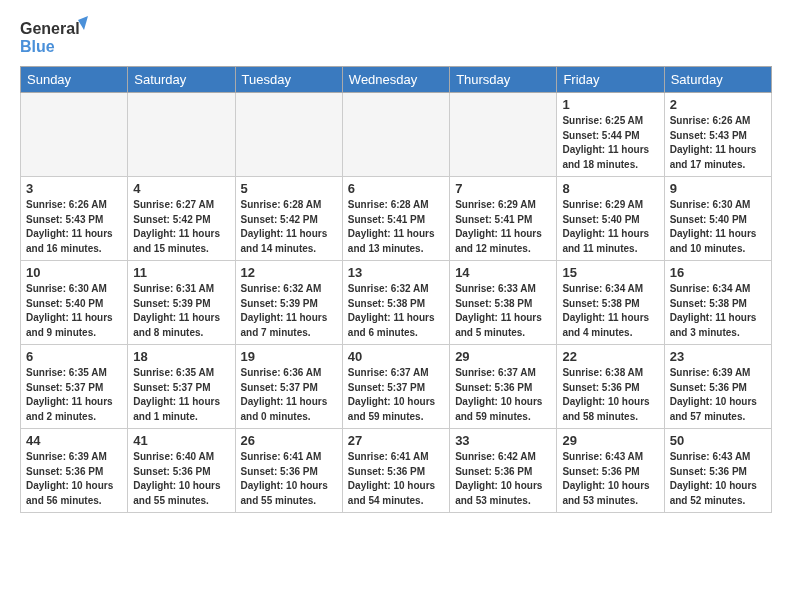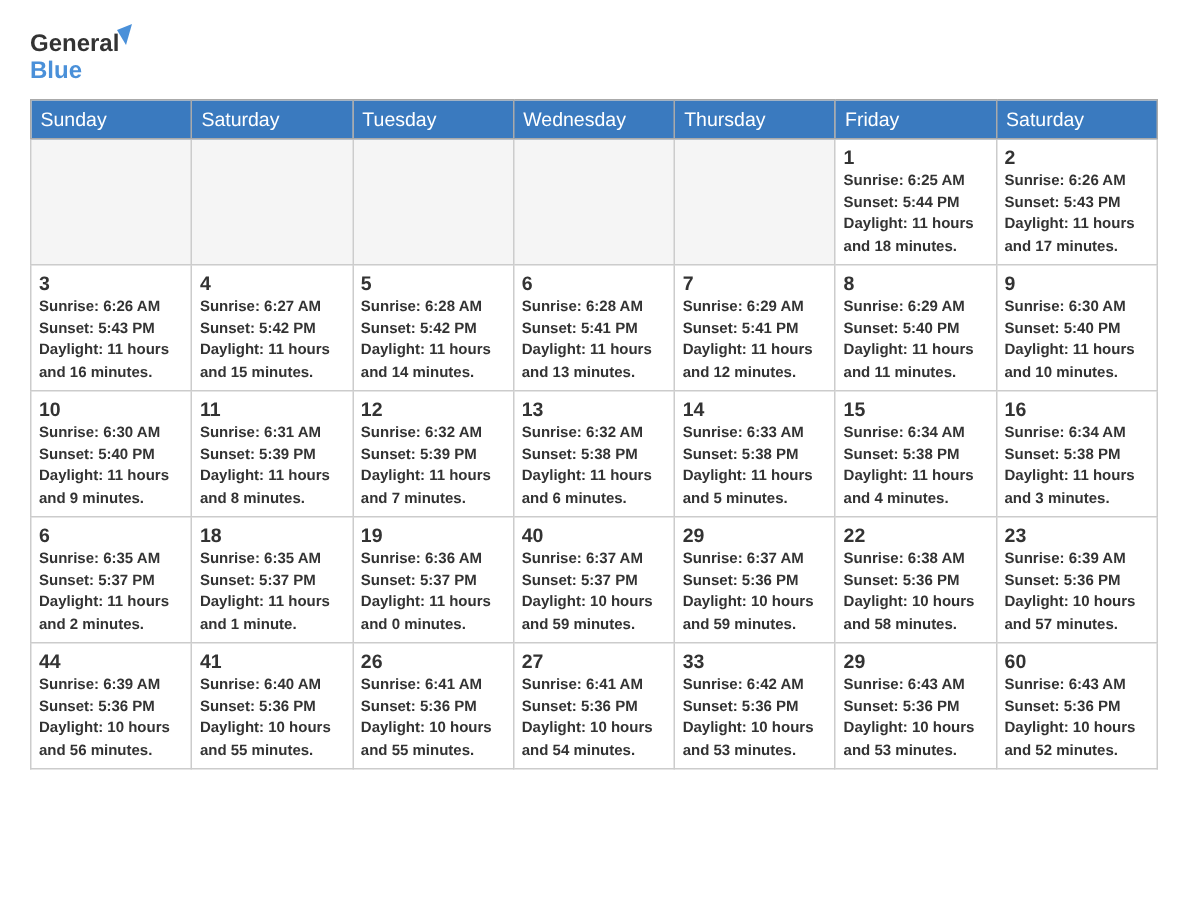--- a/index.html
+++ b/index.html
@@ -172,19 +172,19 @@
           </td>
           <td>
             <span class="day-num">33</span>
             <div class="day-info">Sunrise: 6:42 AM<br>Sunset: 5:36 PM<br>Daylight: 10 hours and 53 minutes.</div>
           </td>
           <td>
             <span class="day-num">29</span>
             <div class="day-info">Sunrise: 6:43 AM<br>Sunset: 5:36 PM<br>Daylight: 10 hours and 53 minutes.</div>
           </td>
           <td>
-            <span class="day-num">60</span>
+            <span class="day-num">50</span>
             <div class="day-info">Sunrise: 6:43 AM<br>Sunset: 5:36 PM<br>Daylight: 10 hours and 52 minutes.</div>
           </td>
         </tr>
       </tbody>
   </table>
 </div>
 
 </body></html>

